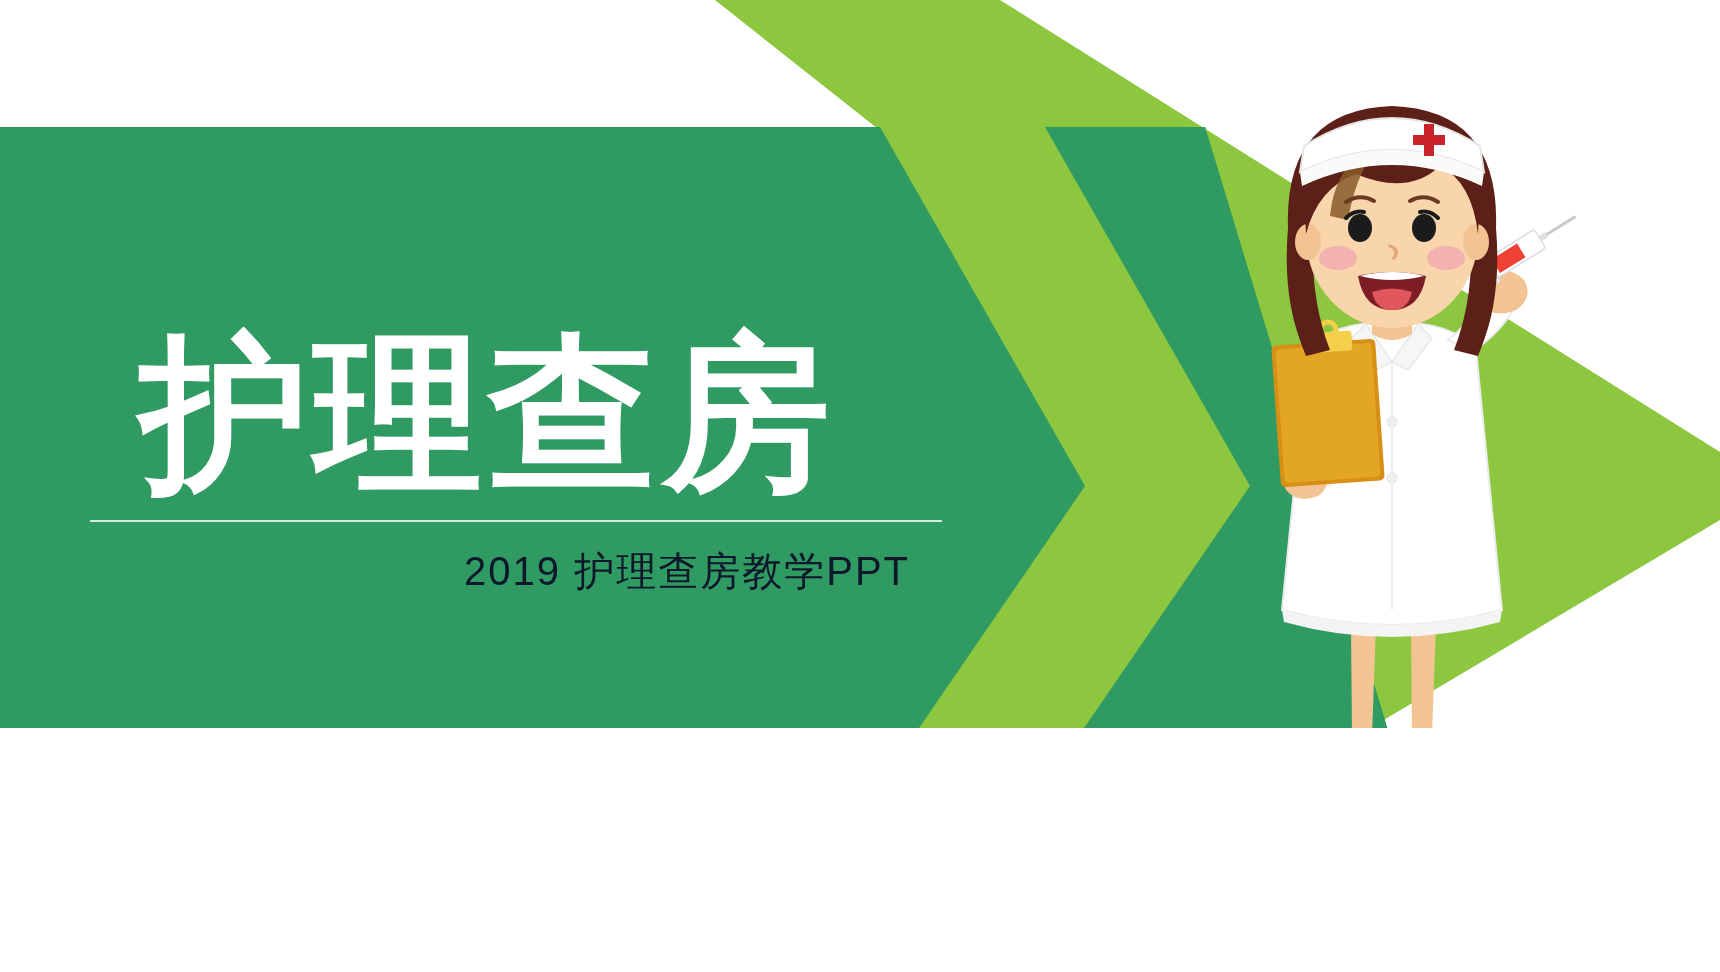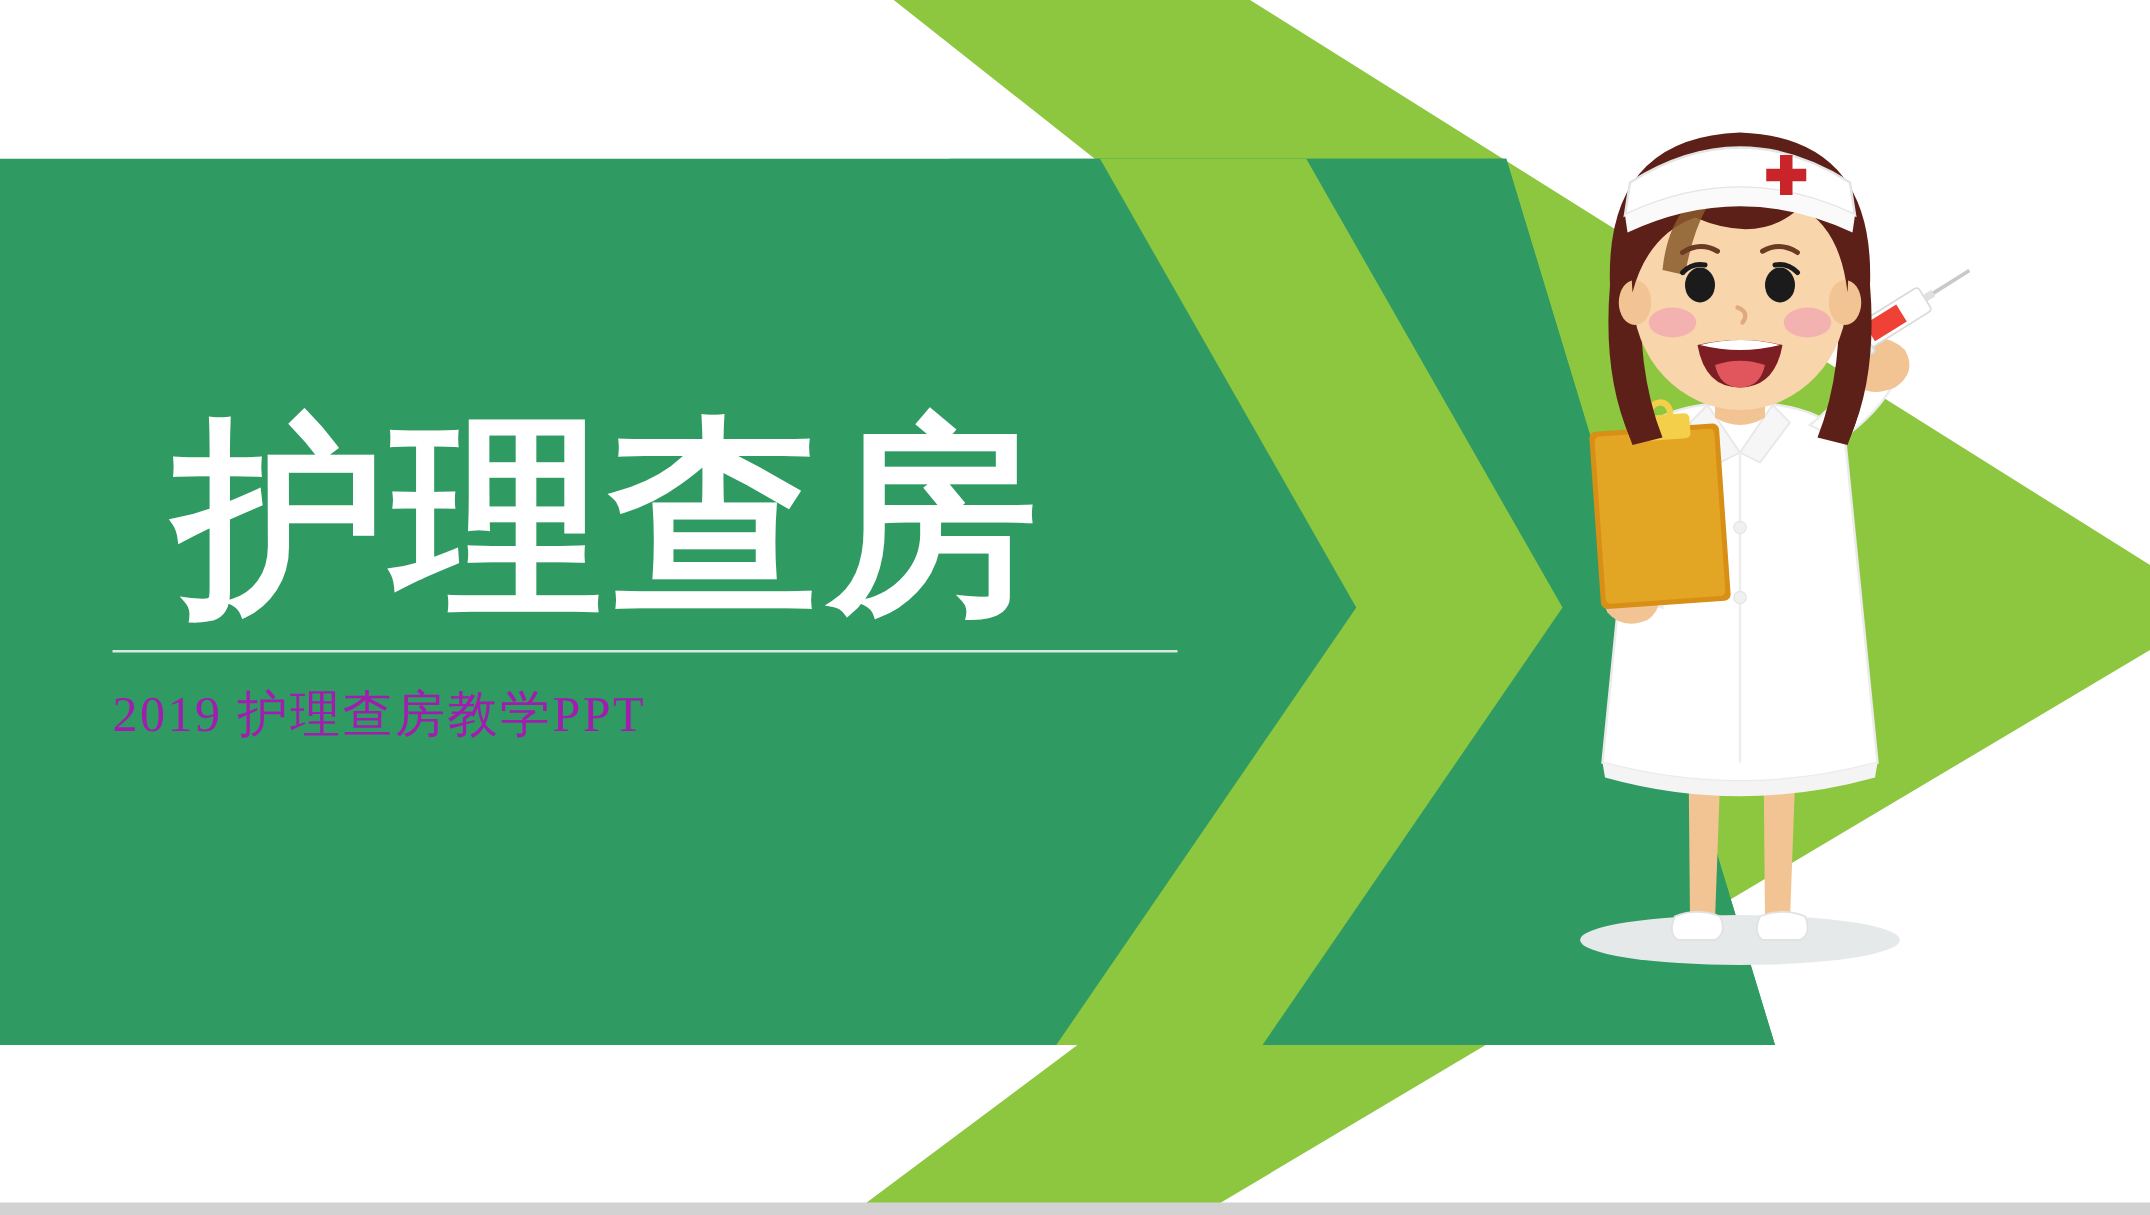--- a/index.html
+++ b/index.html
@@ -4,21 +4,21 @@
 <style>
   * { margin:0; padding:0; box-sizing:border-box; }
   html, body {
     width:1720px; height:972px;
     background:#ffffff;
     font-family:"Liberation Sans","DejaVu Sans",sans-serif;
     overflow:hidden;
   }
   #slide {
     position:relative;
-    width:1720px; height:972px;
+    width:1720px; height:728px;
     background:#ffffff;
     overflow:hidden;
   }
 
   
   .art { position:absolute; inset:0; }
   .art svg { display:block; width:1720px; height:972px; }
 
   
   .title-block {
@@ -39,27 +39,26 @@
   .divider {
     margin-top:22px;
     margin-left:-50px;
     width:852px;
     height:2px;
     background:rgba(255,255,255,.80);
   }
   .subtitle {
     margin-top:22px;
     font-size:40px;
-    color:#a21caf;
+    color:#0f172a;
     letter-spacing:2px;
-    text-align:left;
+    text-align:right;
     width:820px;
     margin-left:-50px;
     white-space:nowrap;
-    font-family:Liberation Serif, serif;
   }
 
   
   .footer {
     position:absolute;
     left:26px; top:838px;
     font-size:30px;
     color:#2e9765;
     letter-spacing:1px;
     white-space:nowrap;

